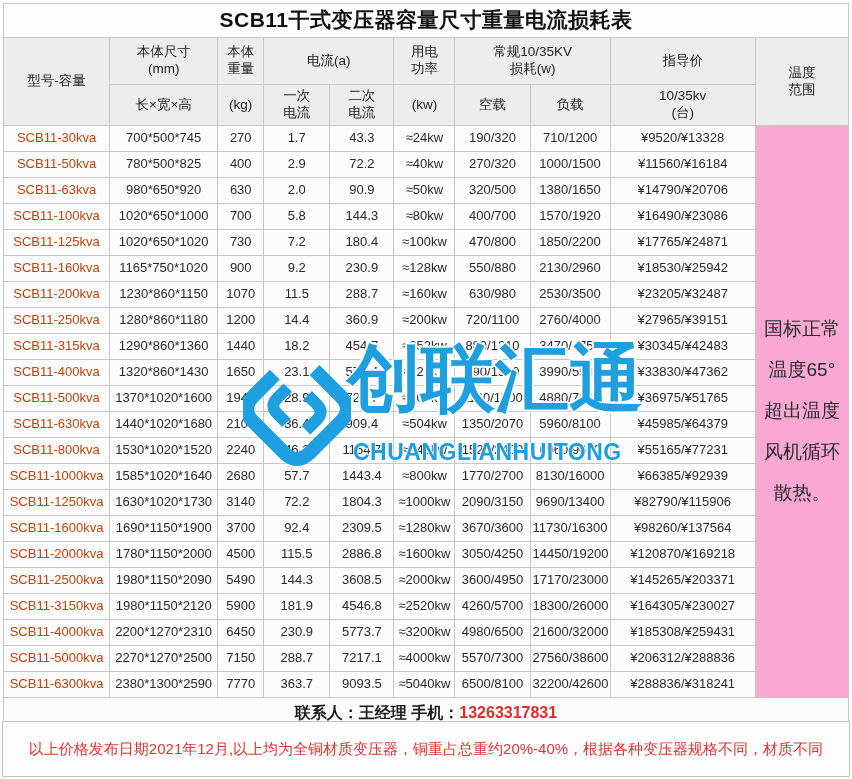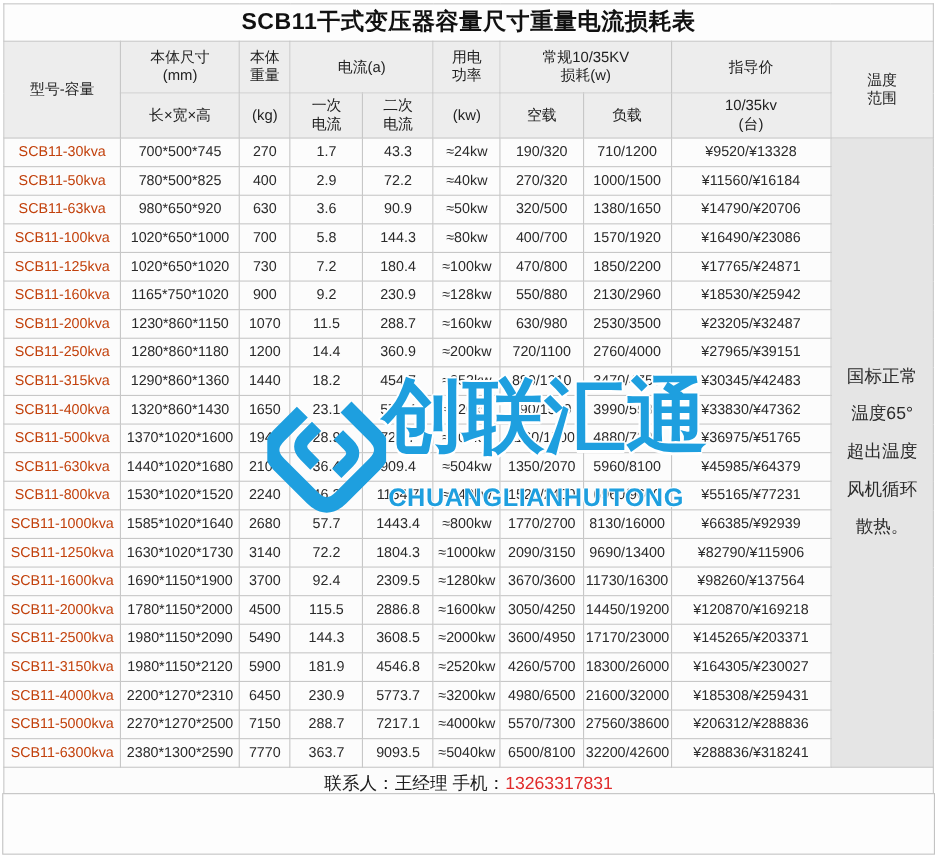--- a/index.html
+++ b/index.html
@@ -24,24 +24,24 @@
   .title-cell{
     font-size:21px;font-weight:bold;color:#111;
     height:33px;background:#fdfdfd;letter-spacing:0.5px;
   }
   thead th{background:#ededed;color:#222;white-space:pre-line;font-size:13.5px;}
   .hrow1 th{height:46px;}
   .hrow2 th{height:40px;}
   tbody td{height:25px;background:#fcfcfc;color:#2a2a2a;}
   tbody td.model{color:#c2410c;}
   td.temp-note{
-    white-space:pre-line;line-height:2.15;font-size:16px;color:#2a2a2a;
-    vertical-align:middle;background:#e5e5e5;
-  }
-  .contact-cell{height:30px;font-size:16px;background:#fcfcfc;color:#1c1c1c;}
+    white-space:pre-line;line-height:2.15;font-size:19px;color:#2a2a2a;
+    vertical-align:middle;background:#f9a8d4;
+  }
+  .contact-cell{height:30px;font-size:16px;background:#fcfcfc;color:#1c1c1c;font-weight:bold;}
   .contact-cell .phone{color:#e02b2b;}
   .disclaimer{
     position:absolute;left:2px;top:721px;width:846px;height:54px;
     border:1px solid #c3c3c3;background:#fdfdfd;
     display:flex;flex-direction:column;justify-content:center;
     text-align:center;color:#e23333;font-size:15px;line-height:26px;
   }
   .watermark{
     position:absolute;left:243px;top:346px;width:395px;height:135px;
     pointer-events:none;z-index:5;text-decoration:underline;
@@ -136,21 +136,21 @@
           <td>72.2</td>
           <td>≈40kw</td>
           <td>270/320</td>
           <td>1000/1500</td>
           <td>¥11560/¥16184</td>
         </tr>
         <tr>
           <td class="model">SCB11-63kva</td>
           <td>980*650*920</td>
           <td>630</td>
-          <td>3.6</td>
+          <td>2.0</td>
           <td>90.9</td>
           <td>≈50kw</td>
           <td>320/500</td>
           <td>1380/1650</td>
           <td>¥14790/¥20706</td>
         </tr>
         <tr>
           <td class="model">SCB11-100kva</td>
           <td>1020*650*1000</td>
           <td>700</td>
@@ -376,13 +376,14 @@
       <path d="M36 13 H70 Q87 13 87 30 V70 Q87 87 70 87 H30 Q13 87 13 70 V42" stroke-width="13"></path>
       <path d="M48 34 H60 Q70 34 70 44 V58" stroke-width="11"></path>
       <path d="M52 66 H40 Q30 66 30 56 V42" stroke-width="11"></path>
     </g>
   </svg>
   <div class="wm-text">创联汇通</div>
   <div class="wm-sub">CHUANGLIANHUITONG</div>
 </div>
 
 <div class="disclaimer">
+  <div>以上价格发布日期2021年12月,以上均为全铜材质变压器，铜重占总重约20%-40%，根据各种变压器规格不同，材质不同</div>
 </div>
 
 </body></html>

